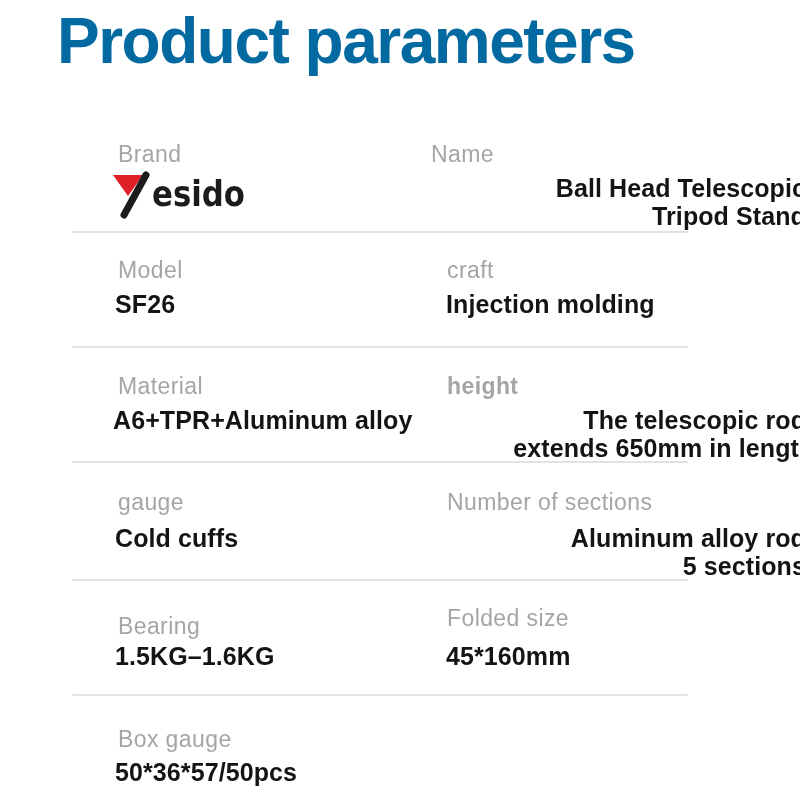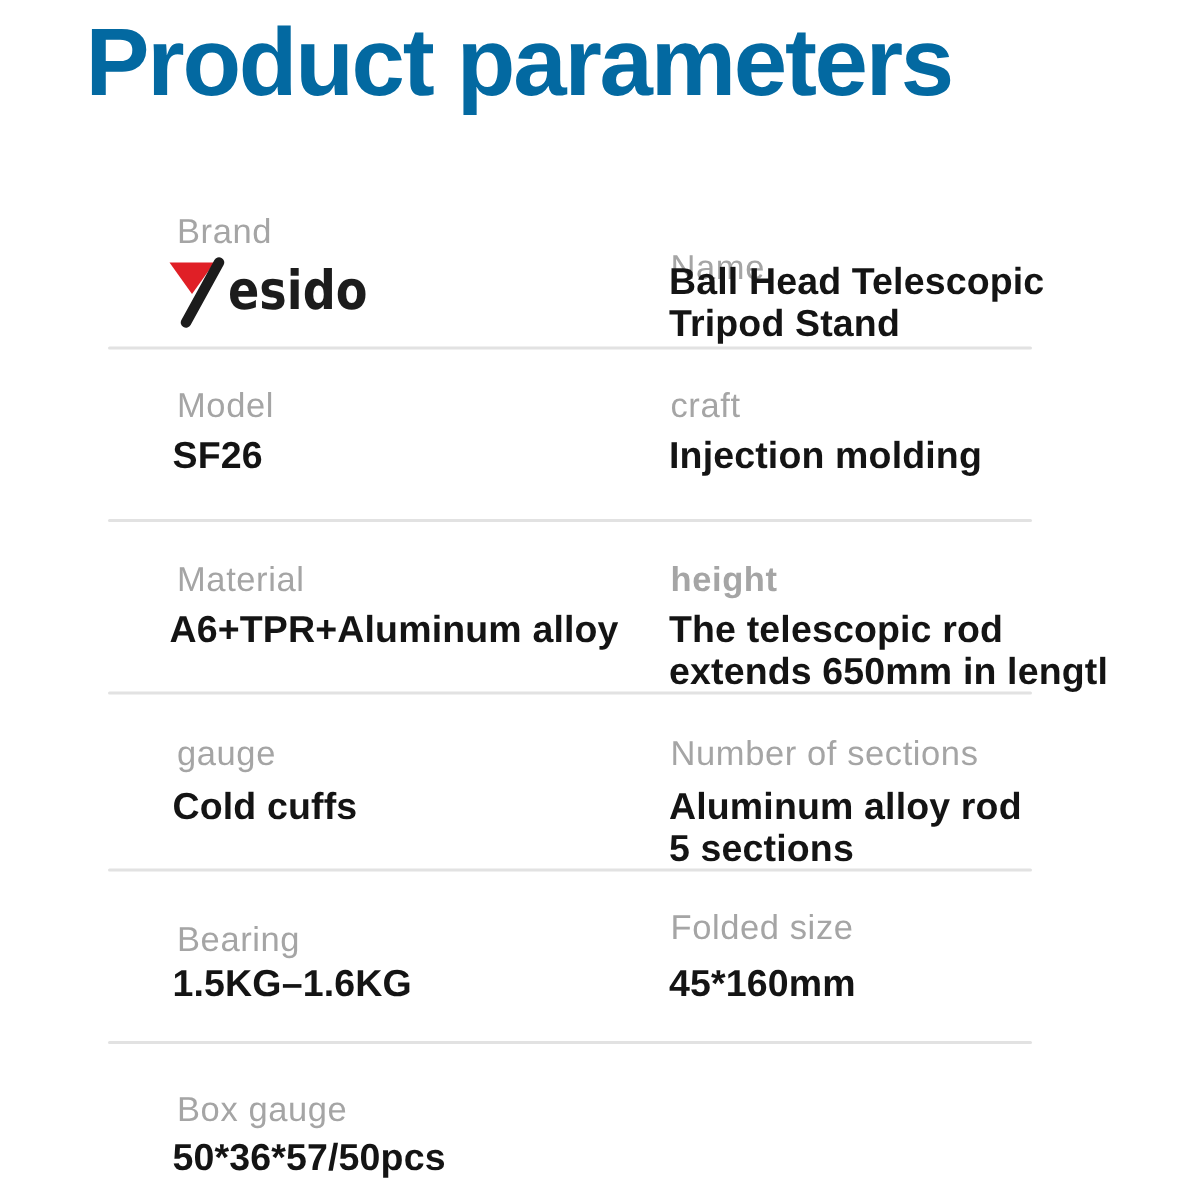--- a/index.html
+++ b/index.html
@@ -6,21 +6,21 @@
   body{
     width:800px;height:800px;position:relative;background:#ffffff;
     font-family:"Liberation Sans","DejaVu Sans",sans-serif;
     overflow:hidden;
   }
   .page-title{
     position:absolute;left:57px;top:8px;
     font-size:64px;font-weight:bold;letter-spacing:-1.5px;
     color:#0369a1;line-height:1.05;white-space:nowrap;
   }
-  .cell{position:absolute;}
+  .cell{position:absolute;text-align:right;}
   .spec-label{
     font-size:23px;font-weight:400;color:#a5a5a5;
     letter-spacing:0.4px;line-height:1.1;white-space:pre-line;
   }
   .spec-value{
     font-size:25px;font-weight:bold;color:#141414;
     letter-spacing:0.1px;line-height:1.13;white-space:pre-line;
   }
   .divider{
     position:absolute;left:72px;width:616px;height:2px;
@@ -32,21 +32,21 @@
 <body>
 
 <div class="page-title">Product parameters</div>
 
 <div class="cell spec-label" style="left:118px;top:142px;">Brand</div>
 <svg class="logo" role="img" viewBox="0 0 138 54" aria-label="yesido">
   <polygon points="2,10 32,10 17,31" fill="#e01f26"></polygon>
   <path d="M35,10 L13,50" stroke="#1c1c1c" stroke-width="7" stroke-linecap="round" fill="none"></path>
   <text x="41" y="41" font-family="DejaVu Sans, Liberation Sans, sans-serif" font-size="36" font-weight="bold" fill="#1c1c1c" textLength="93" lengthAdjust="spacingAndGlyphs">esido</text>
 </svg>
-<div class="cell spec-label" style="left:447px;top:142px;margin-top:24px;">Name</div>
+<div class="cell spec-label" style="left:431px;top:142px;">Name</div>
 <div class="cell spec-value" style="left:446px;top:174px;width:360px;">Ball Head Telescopic
 Tripod Stand</div>
 
 <div class="divider" style="top:231px;"></div>
 
 <div class="cell spec-label" style="left:118px;top:258px;">Model</div>
 <div class="cell spec-value" style="left:115px;top:290px;">SF26</div>
 <div class="cell spec-label" style="left:447px;top:258px;">craft</div>
 <div class="cell spec-value" style="left:446px;top:290px;">Injection molding</div>
 

